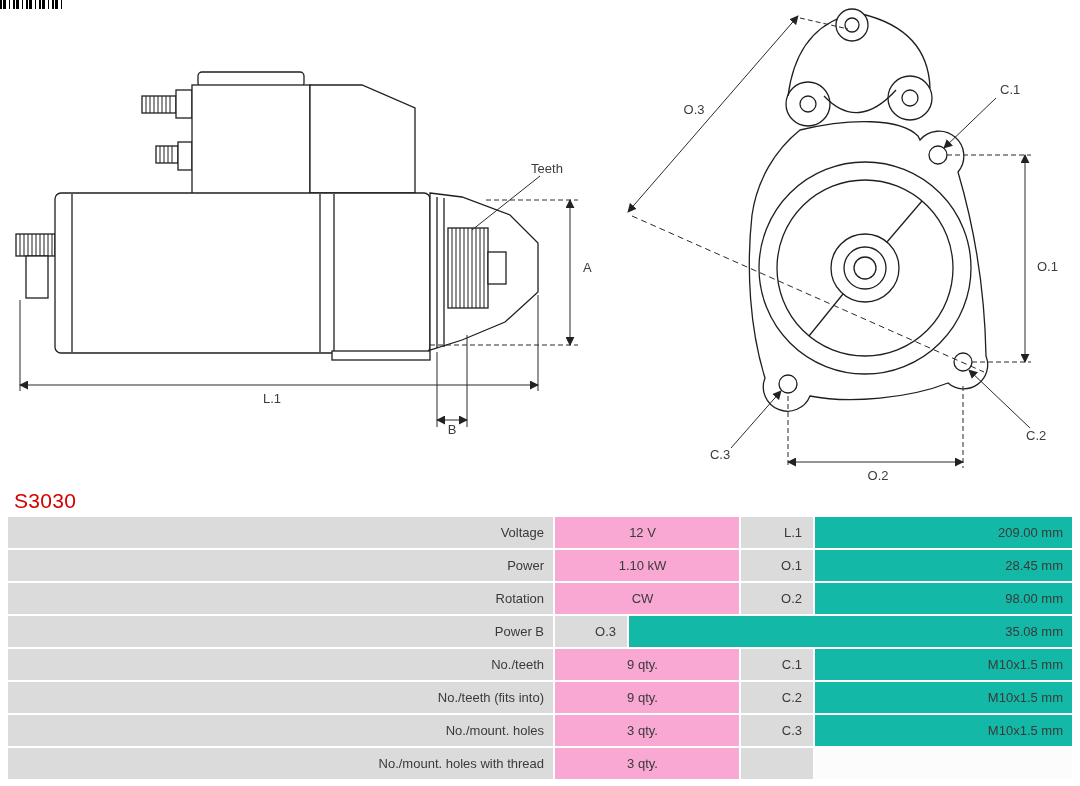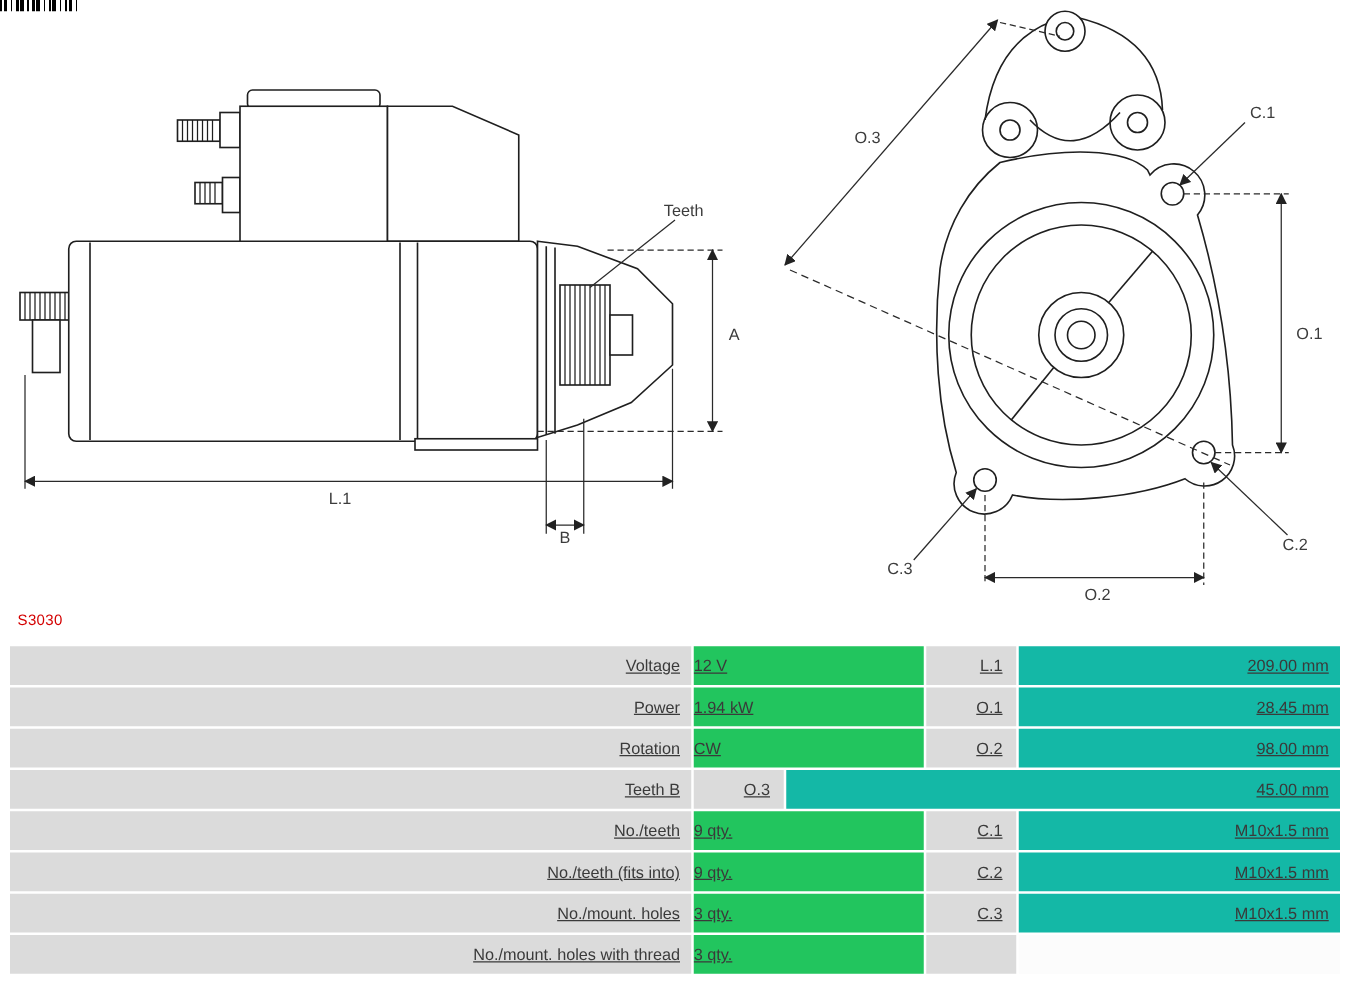--- a/index.html
+++ b/index.html
@@ -7,30 +7,30 @@
     width:1080px;height:786px;position:relative;overflow:hidden;
     background:#ffffff;font-family:"Liberation Sans",sans-serif;
   }
   .barcode{
     position:absolute;left:0;top:0;width:62px;height:9px;
     background:repeating-linear-gradient(90deg,#000 0 2px,#fff 2px 3px,#000 3px 6px,#fff 6px 9px,#000 9px 10px,#fff 10px 13px);
   }
   .drawing{position:absolute;left:0;top:0;width:1080px;height:495px;}
   .drawing text{font-family:"Liberation Sans",sans-serif;font-size:13px;fill:#3c3c3c;}
   .part-number{
-    position:absolute;left:14px;top:489px;font-size:12px;color:#d40000;letter-spacing:.3px;
+    position:absolute;left:14px;top:489px;font-size:21px;color:#d40000;letter-spacing:.3px;
   }
   .spec-table{position:absolute;left:8px;top:517px;width:1064px;}
   .row{display:flex;height:31px;margin-bottom:2px;}
   .cell{
     box-sizing:border-box;line-height:31px;font-size:13px;color:#3a3a3a;
-    white-space:nowrap;overflow:hidden;text-decoration:underline;
+    white-space:nowrap;overflow:hidden;
   }
   .c-label{width:545px;background:#dbdbdb;text-align:right;padding-right:9px;margin-right:2px;}
-  .c-value{width:184px;background:#22c55e;text-align:left;padding-right:9px;margin-right:2px;}
+  .c-value{width:184px;background:#f9a8d4;text-align:center;padding-right:9px;margin-right:2px;}
   .c-dimlabel{width:72px;background:#dbdbdb;text-align:right;padding-right:11px;margin-right:2px;}
   .c-dimvalue{flex:1;background:#14b8a6;text-align:right;padding-right:9px;}
   .c-empty-dim{background:#dbdbdb;}
   .c-empty-val{background:#fcfcfc;}
 </style>
 </head>
 <body>
 
 <div class="barcode"></div>
 
@@ -187,36 +187,36 @@
 
   <div class="row">
     <div class="cell c-label">Voltage</div>
     <div class="cell c-value">12 V</div>
     <div class="cell c-dimlabel">L.1</div>
     <div class="cell c-dimvalue">209.00 mm</div>
   </div>
 
   <div class="row">
     <div class="cell c-label">Power</div>
-    <div class="cell c-value">1.94 kW</div>
+    <div class="cell c-value">1.10 kW</div>
     <div class="cell c-dimlabel">O.1</div>
     <div class="cell c-dimvalue">28.45 mm</div>
   </div>
 
   <div class="row">
     <div class="cell c-label">Rotation</div>
     <div class="cell c-value">CW</div>
     <div class="cell c-dimlabel">O.2</div>
     <div class="cell c-dimvalue">98.00 mm</div>
   </div>
 
   <div class="row">
-    <div class="cell c-label">Teeth B</div>
+    <div class="cell c-label">Power B</div>
     <div class="cell c-dimlabel">O.3</div>
-    <div class="cell c-dimvalue">45.00 mm</div>
+    <div class="cell c-dimvalue">35.08 mm</div>
   </div>
 
   <div class="row">
     <div class="cell c-label">No./teeth</div>
     <div class="cell c-value">9 qty.</div>
     <div class="cell c-dimlabel">C.1</div>
     <div class="cell c-dimvalue">M10x1.5 mm</div>
   </div>
 
   <div class="row">

